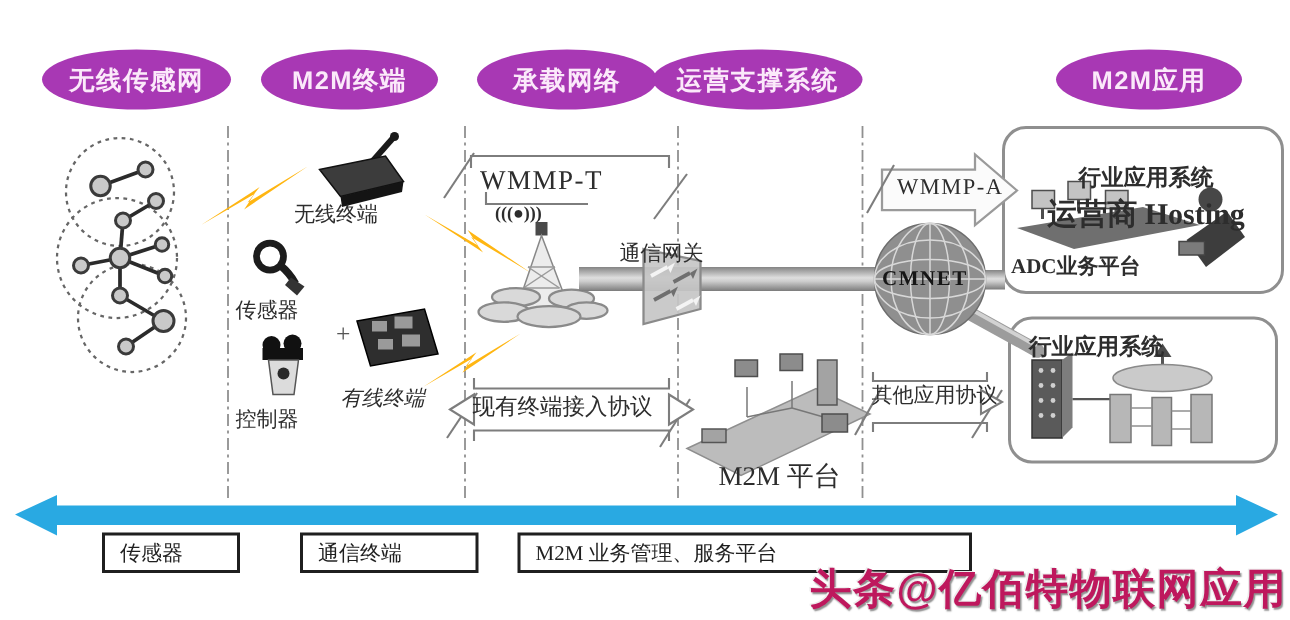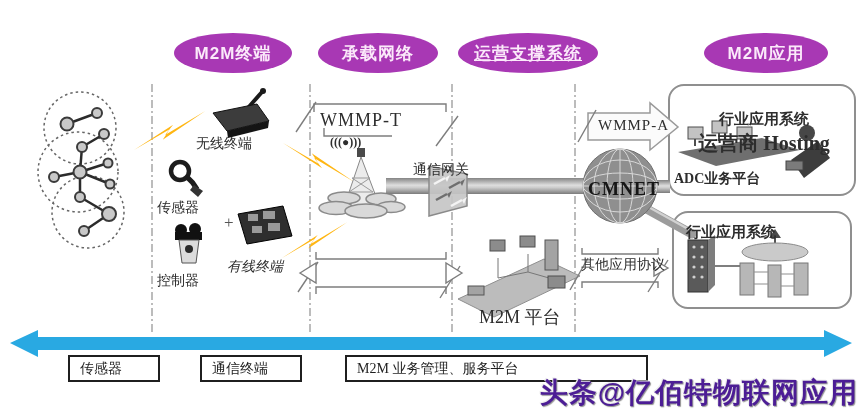--- a/index.html
+++ b/index.html
@@ -9,31 +9,32 @@
          color:#fbe9fa;display:flex;align-items:center;justify-content:center;
          font-size:17px;font-weight:bold;font-family:"Liberation Sans",sans-serif;letter-spacing:1px;}
   .lbl{position:absolute;color:#2d2d2d;font-size:14px;white-space:nowrap;line-height:1.15;}
   .latin{letter-spacing:1px;}
   .rbox{position:absolute;border:2px solid #8f8f8f;border-radius:16px;background:#fff;box-sizing:border-box;}
   .bbox{position:absolute;top:355px;height:27px;border:2px solid #1f1f1f;background:#fff;
         box-sizing:border-box;display:flex;align-items:center;padding-left:10px;
         font-size:14px;color:#1f1f1f;}
   svg.art{position:absolute;left:0;top:0;}
   #watermark{position:absolute;top:374px;right:2px;font-family:"Liberation Sans",sans-serif;
-             font-weight:bold;font-size:28px;color:#4c1d95;letter-spacing:1px;
+             font-weight:bold;font-size:28px;color:#be185d;letter-spacing:1px;
              text-shadow:-1px -1px 0 #ececec,1px 1px 1px #8f8f8f;}
 </style>
 </head>
 <body>
 
 <div id="canvas">
 
+  <div class="stage" style="left:28px;width:126px;">无线传感网</div>
   <div class="stage" style="left:174px;width:118px;">M2M终端</div>
   <div class="stage" style="left:318px;width:120px;">承载网络</div>
-  <div class="stage" style="left:458px;width:140px;text-decoration:underline;">运营支撑系统</div>
+  <div class="stage" style="left:435px;width:140px;">运营支撑系统</div>
   <div class="stage" style="left:704px;width:124px;">M2M应用</div>
 
   <div class="rbox" style="left:668px;top:84px;width:188px;height:112px;"></div>
   <div class="rbox" style="left:672px;top:211px;width:180px;height:98px;"></div>
 
   <svg class="art" width="860" height="413" viewBox="0 0 860 413">
     <defs>
       <linearGradient id="pipe" x1="0" y1="0" x2="0" y2="1">
         <stop offset="0" stop-color="#848484"></stop>
           <stop offset="0.45" stop-color="#dedede"></stop>
@@ -269,30 +270,31 @@
 
   <div class="lbl" style="left:196px;top:136px;">无线终端</div>
   <div class="lbl" style="left:157px;top:200px;">传感器</div>
   <div class="lbl" style="left:224px;top:213px;font-size:17px;color:#555;">+</div>
   <div class="lbl" style="left:227px;top:259px;font-style:italic;">有线终端</div>
   <div class="lbl" style="left:157px;top:273px;">控制器</div>
 
   <div class="lbl latin" style="left:320px;top:110px;font-size:18px;">WMMP-T</div>
   <div class="lbl" style="left:330px;top:136px;font-size:12px;font-weight:bold;">(((●)))</div>
   <div class="lbl" style="left:413px;top:146px;margin-top:16px;">通信网关</div>
+  <div class="lbl" style="left:315px;top:264px;font-size:15px;">现有终端接入协议</div>
 
   <div class="lbl" style="left:479px;top:307px;font-size:18px;">M2M 平台</div>
 
-  <div class="lbl latin" style="left:588px;top:179px;width:64px;text-align:right;font-size:18px;font-weight:bold;color:#161616;">CMNET</div>
+  <div class="lbl latin" style="left:588px;top:179px;width:64px;text-align:left;font-size:14px;font-weight:bold;color:#161616;">CMNET</div>
   <div class="lbl latin" style="left:598px;top:117px;font-size:15px;">WMMP-A</div>
   <div class="lbl" style="left:581px;top:257px;">其他应用协议</div>
 
   <div class="lbl" style="left:688px;top:92px;width:152px;text-align:center;font-size:20px;font-weight:bold;margin-top:40px;">运营商 Hosting</div>
   <div class="lbl" style="left:688px;top:111px;width:152px;text-align:center;font-size:15px;font-weight:bold;">行业应用系统</div>
   <div class="lbl" style="left:674px;top:171px;font-weight:bold;text-align:center;">ADC业务平台</div>
   <div class="lbl" style="left:686px;top:224px;font-size:15px;font-weight:bold;">行业应用系统</div>
 
   <div class="bbox" style="left:68px;width:92px;">传感器</div>
-  <div class="bbox" style="left:200px;width:102px;">通信终端</div>
+  <div class="bbox" style="left:200px;width:119px;">通信终端</div>
   <div class="bbox" style="left:345px;width:303px;">M2M 业务管理、服务平台</div>
 
   <div id="watermark">头条@亿佰特物联网应用</div>
 </div>
 
 </body></html>

